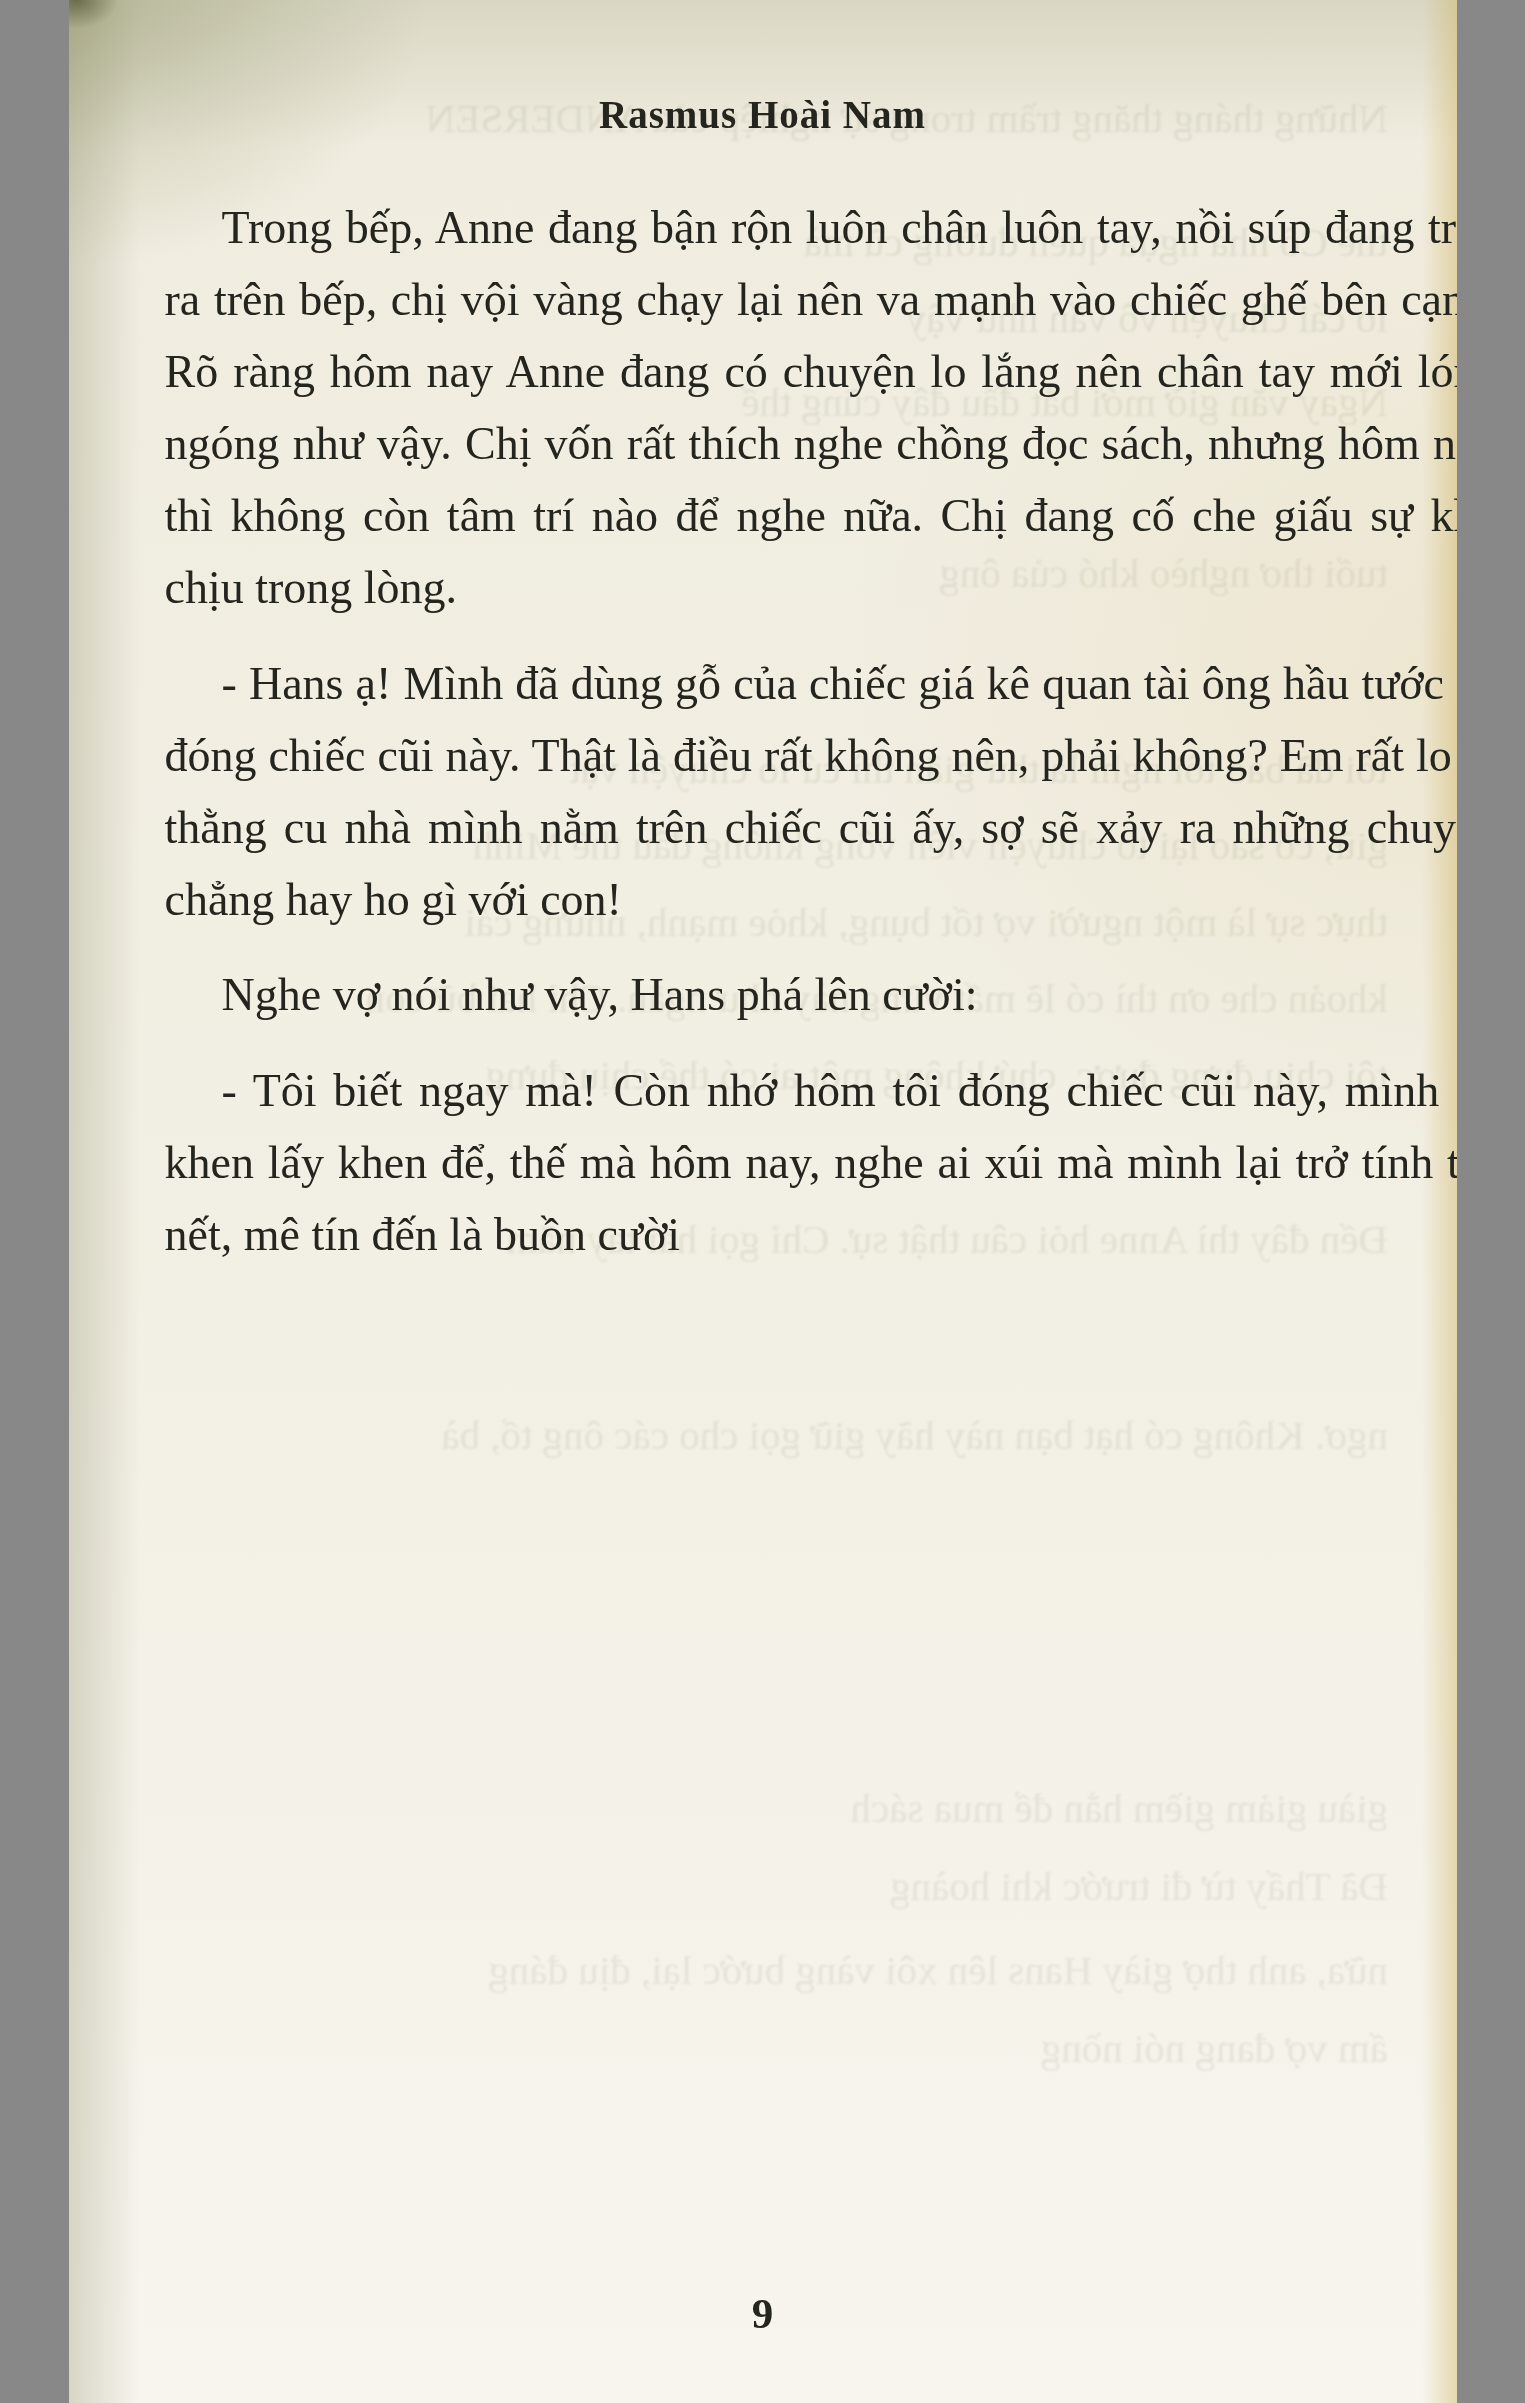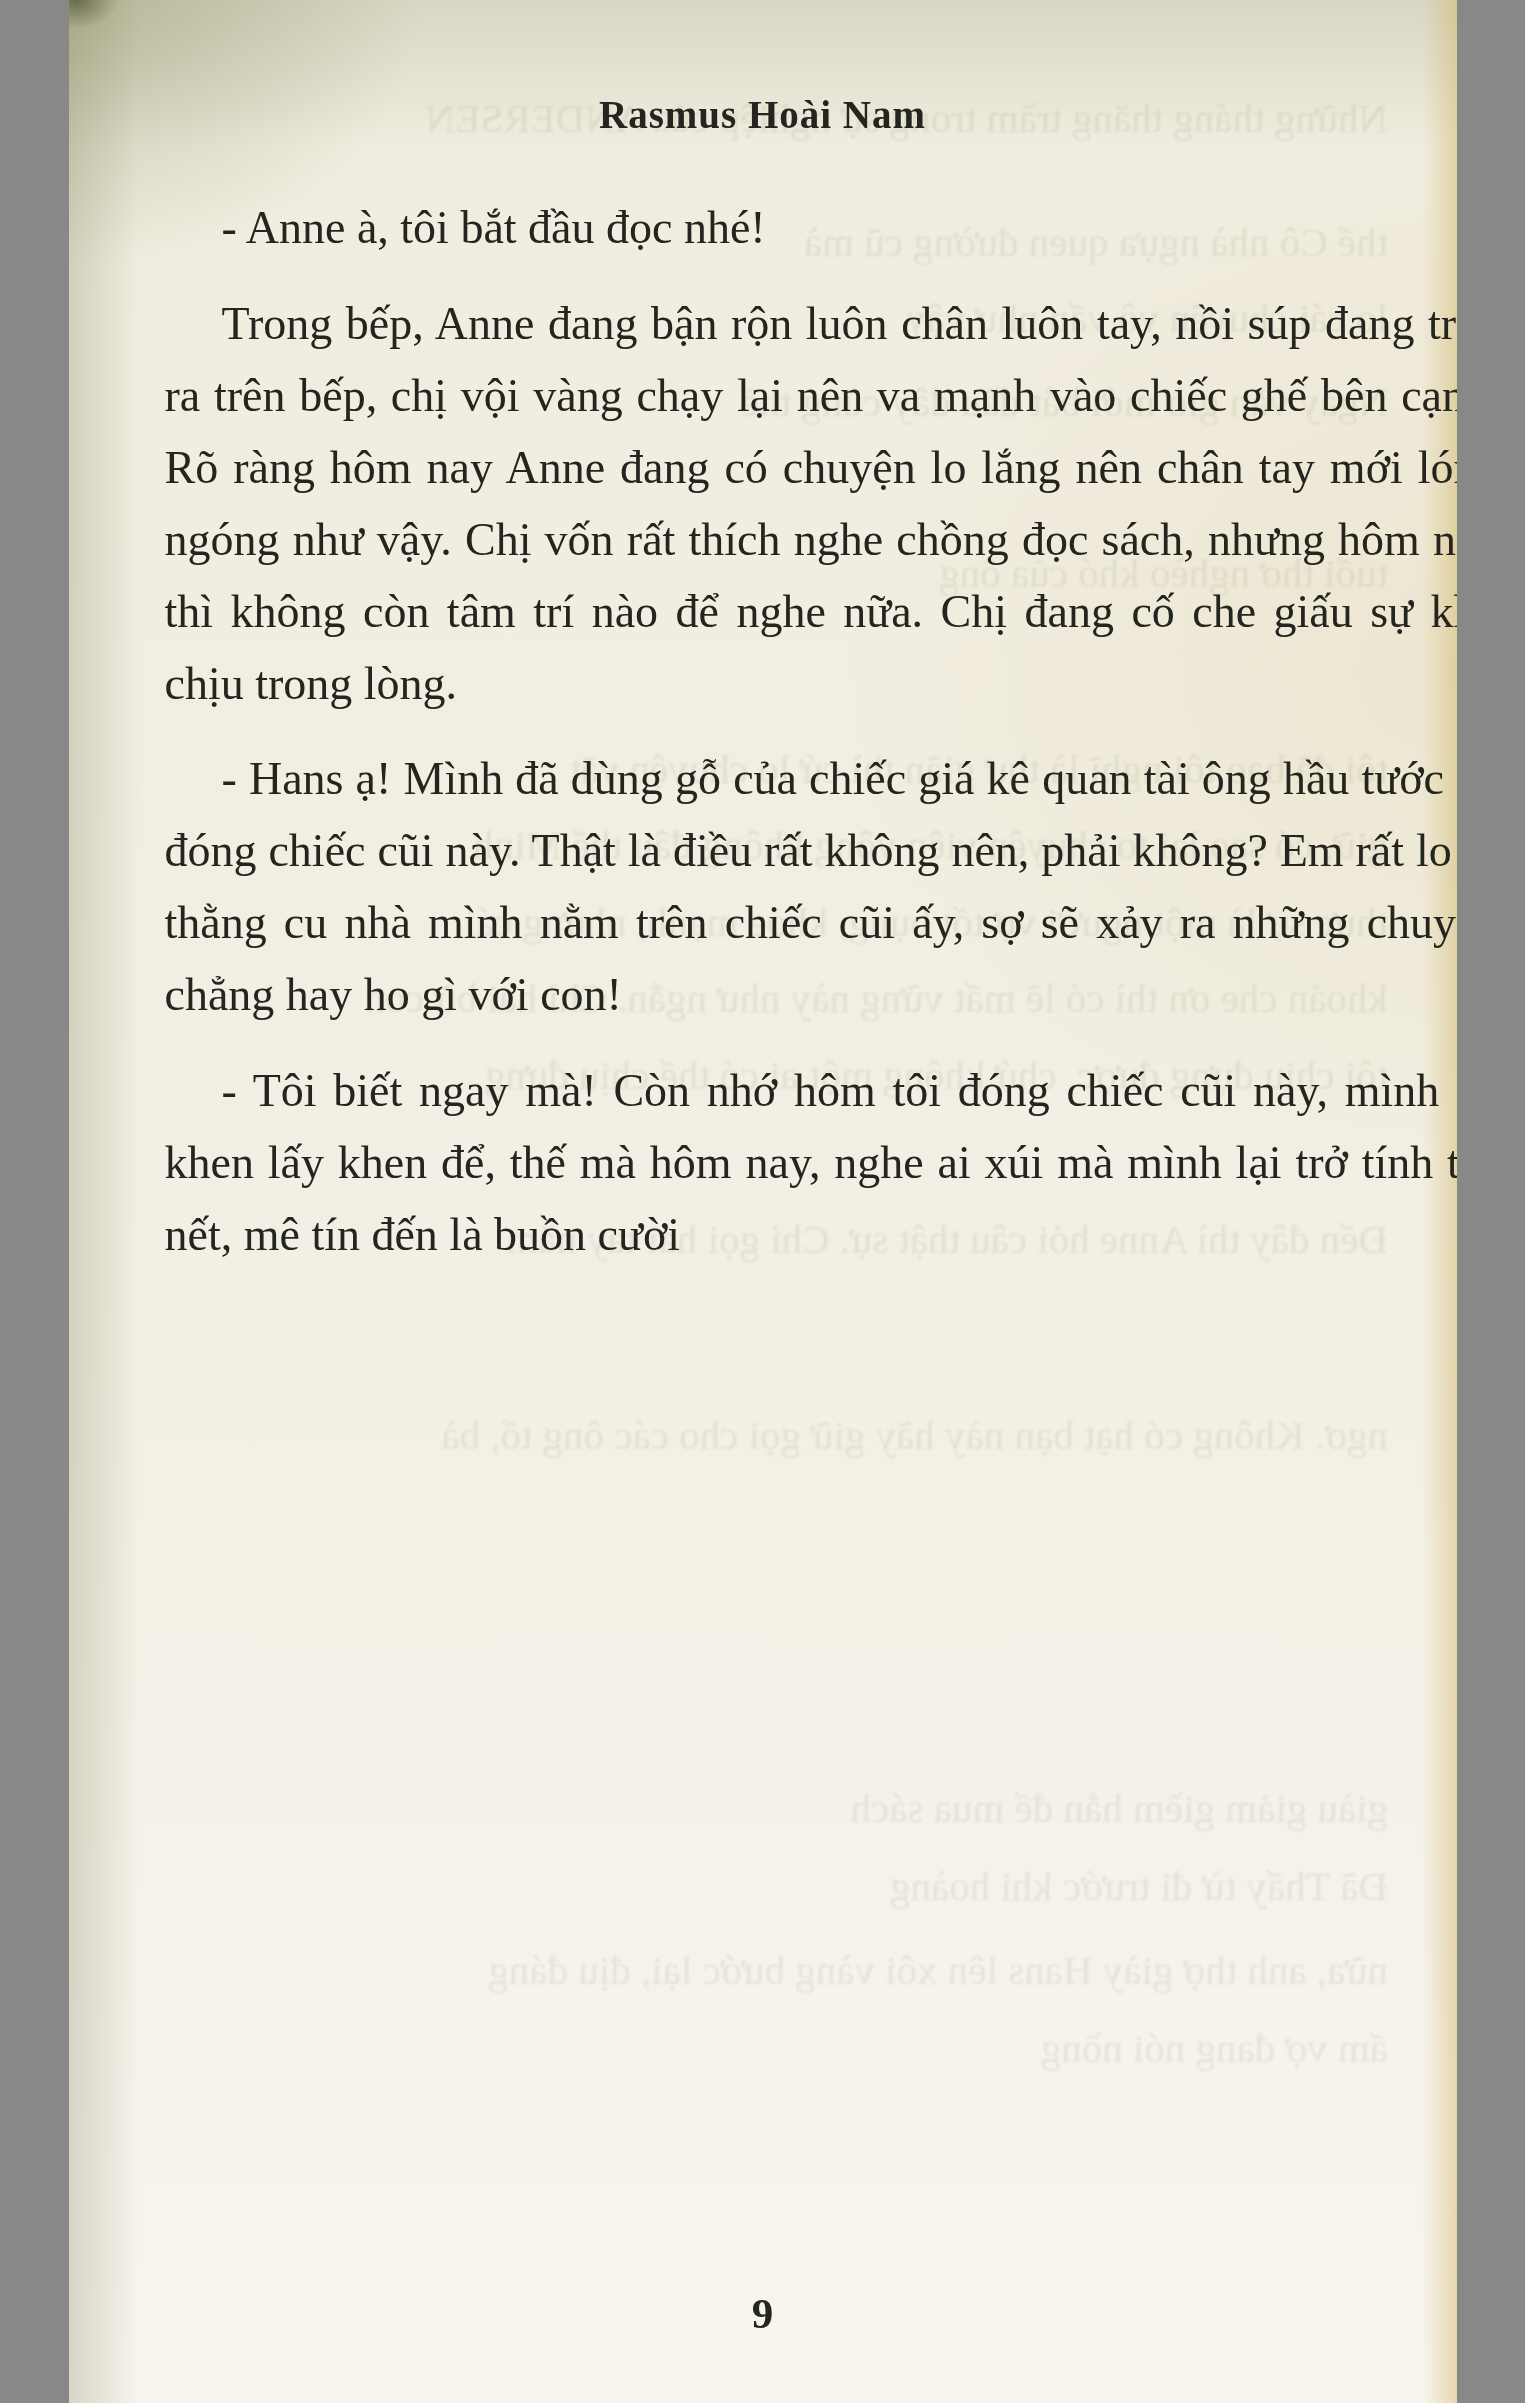--- a/index.html
+++ b/index.html
@@ -91,22 +91,22 @@
     <div class="bleed-line" style="top:1411px">ngơ. Không có hạt bạn này hãy giữ gọi cho các ông tổ, bà</div>
     <div class="bleed-line" style="top:1784px">giàu giảm giềm hẳn để mua sách</div>
     <div class="bleed-line" style="top:1862px">Đã Thấy từ đi trước khi hoàng</div>
     <div class="bleed-line" style="top:1946px">nữa, anh thợ giày Hans lên xôi vàng bước lại, địu đáng</div>
     <div class="bleed-line" style="top:2024px">ấm vợ đang nói nồng</div>
   </div>
 
   <div class="running-header">Rasmus Hoài Nam</div>
 
   <div class="body-text">
-    <p class="para">- Anne à, tôi bắt đầu đọc nhé!</p>
     <p class="para">Trong bếp, Anne đang bận rộn luôn chân luôn tay, nồi súp đang trào ra trên bếp, chị vội vàng chạy lại nên va mạnh vào chiếc ghế bên cạnh. Rõ ràng hôm nay Anne đang có chuyện lo lắng nên chân tay mới lóng ngóng như vậy. Chị vốn rất thích nghe chồng đọc sách, nhưng hôm nay thì không còn tâm trí nào để nghe nữa. Chị đang cố che giấu sự khó chịu trong lòng.</p>
     <p class="para">- Hans ạ! Mình đã dùng gỗ của chiếc giá kê quan tài ông hầu tước để đóng chiếc cũi này. Thật là điều rất không nên, phải không? Em rất lo vì thằng cu nhà mình nằm trên chiếc cũi ấy, sợ sẽ xảy ra những chuyện chẳng hay ho gì với con!</p>
+    <p class="para">Nghe vợ nói như vậy, Hans phá lên cười:</p>
     <p class="para">- Tôi biết ngay mà! Còn nhớ hôm tôi đóng chiếc cũi này, mình đã khen lấy khen để, thế mà hôm nay, nghe ai xúi mà mình lại trở tính trở nết, mê tín đến là buồn cười</p>
   </div>
 
   <div class="page-number">9</div>
 
 </div>
 
 
 </body></html>

